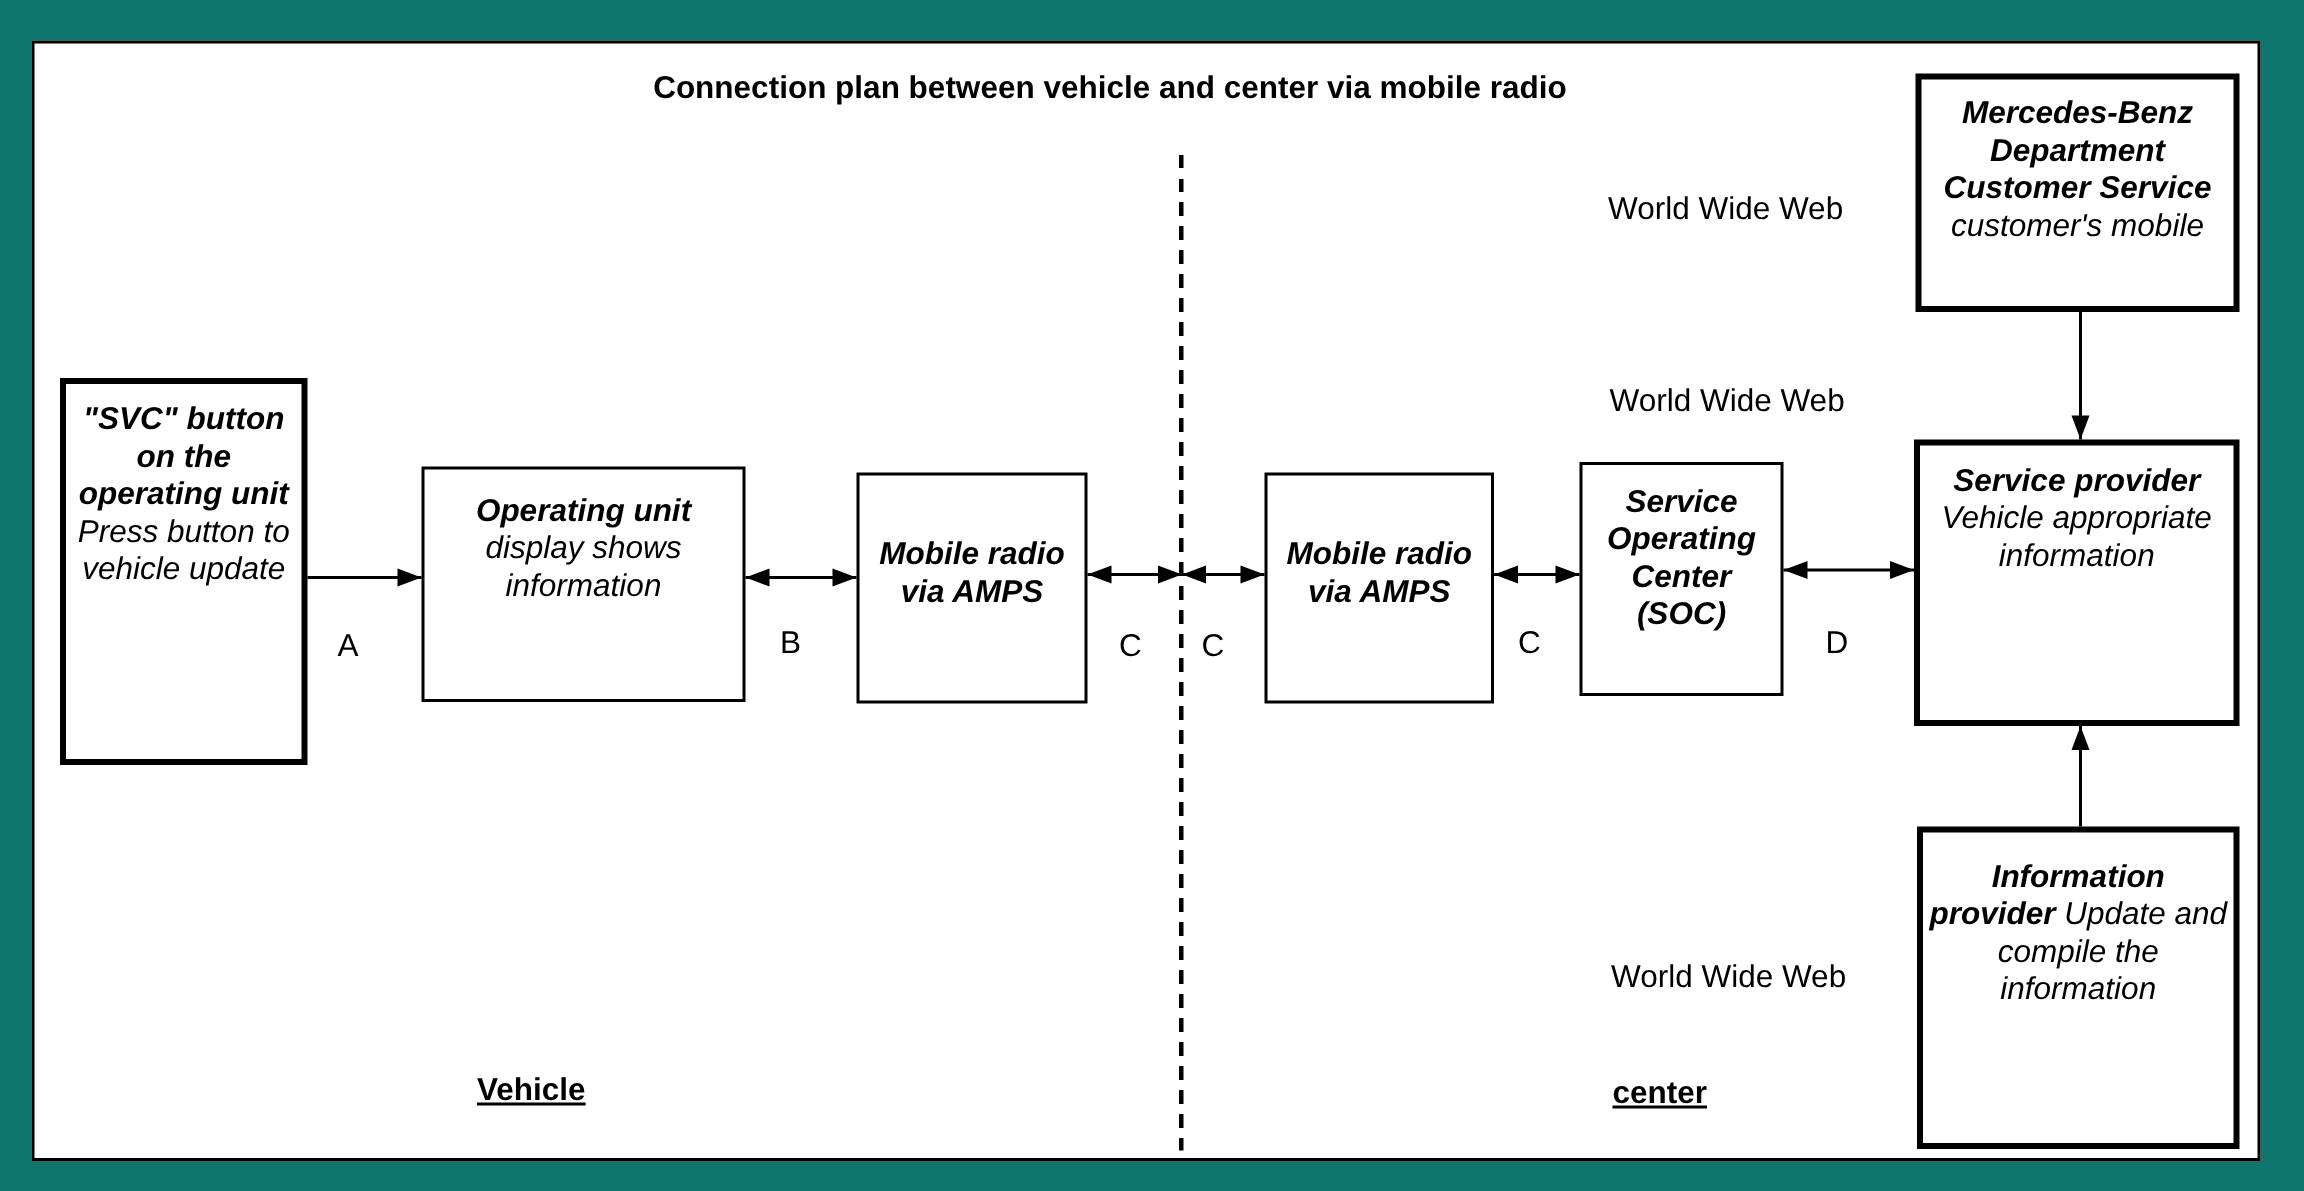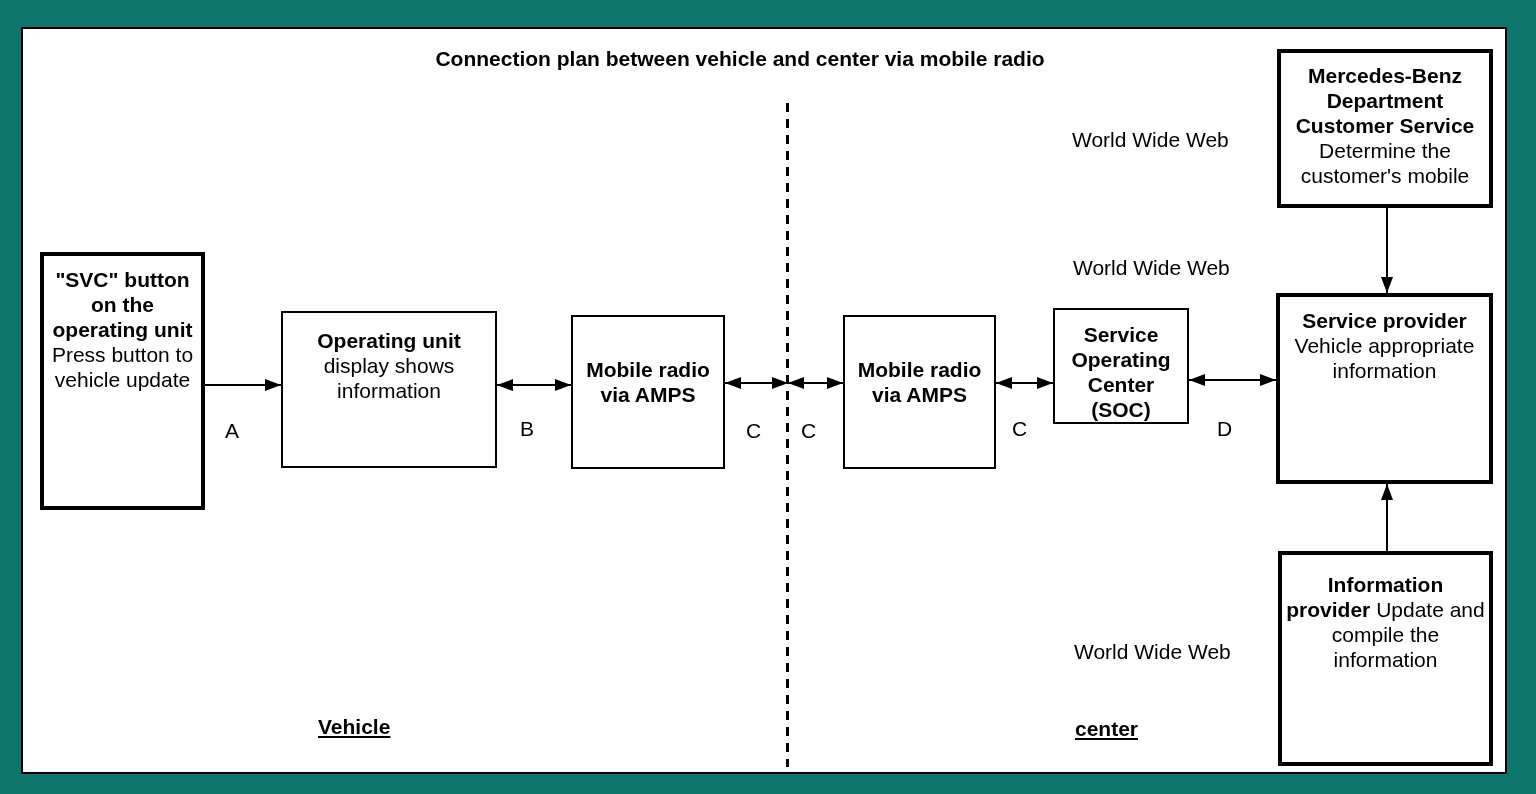--- a/index.html
+++ b/index.html
@@ -12,21 +12,21 @@
     overflow: hidden;
   }
   .stage { position: absolute; left: 0; top: 0; width: 1536px; height: 794px; background: #0f766e; }
   .frame { position: absolute; left: 21px; top: 27px; width: 1486px; height: 747px; border: 2px solid #000; background: #fff; }
   .title {
     position: absolute; left: 408px; top: 47px; width: 664px;
     font-size: 21px; font-weight: bold; text-align: center; white-space: nowrap;
   }
   .box {
     position: absolute; background: #fff; text-align: center;
-    font-size: 21px; line-height: 25px;
+    font-size: 21px; line-height: 25px; font-style: italic;
   }
   .box.thin  { border: 2px solid #000; }
   .box.thick { border: 4px solid #000; }
   .box .line { white-space: nowrap; }
   .b { font-weight: bold; }
   .lbl { position: absolute; font-size: 21px; line-height: 22px; white-space: nowrap; }
   .lbl.bold { font-weight: bold; text-decoration: underline; }
   .shaft-h { position: absolute; height: 2px; background: #000; }
   .shaft-v { position: absolute; width: 2px; background: #000; }
   .tri { position: absolute; width: 0; height: 0; }
@@ -36,21 +36,21 @@
   .tri.up    { border-left: 6px solid transparent; border-right: 6px solid transparent; border-bottom: 16px solid #000; }
   .dashed {
     position: absolute; width: 3px;
     background: repeating-linear-gradient(to bottom, #000 0px, #000 9px, transparent 9px, transparent 16px);
   }
   
   #box-svc      { left: 40px;   top: 252px; width: 165px; height: 258px; padding-top: 11px; }
   #box-opunit   { left: 281px;  top: 311px; width: 216px; height: 157px; padding-top: 15px; }
   #box-mrv      { left: 571px;  top: 315px; width: 154px; height: 154px; padding-top: 40px; }
   #box-mrc      { left: 843px;  top: 315px; width: 153px; height: 154px; padding-top: 40px; }
-  #box-soc      { left: 1053px; top: 308px; width: 136px; height: 116px; padding-top: 12px; }
+  #box-soc      { left: 1053px; top: 308px; width: 136px; height: 156px; padding-top: 12px; }
   #box-sp       { left: 1276px; top: 293px; width: 217px; height: 191px; padding-top: 11px; }
   #box-mb       { left: 1277px; top: 49px;  width: 216px; height: 159px; padding-top: 10px; }
   #box-ip       { left: 1278px; top: 551px; width: 215px; height: 215px; padding-top: 17px; }
 </style>
 </head>
 <body>
 
 <div class="stage">
 
   <div class="frame"></div>
@@ -93,21 +93,20 @@
   <div class="box thick" id="box-sp">
     <div class="line b">Service provider</div>
     <div class="line">Vehicle appropriate</div>
     <div class="line">information</div>
   </div>
 
   <div class="box thick" id="box-mb">
     <div class="line b">Mercedes-Benz</div>
     <div class="line b">Department</div>
     <div class="line b">Customer Service</div>
-    <div class="line">Determine the</div>
     <div class="line">customer's mobile</div>
   </div>
 
   <div class="box thick" id="box-ip">
     <div class="line b">Information</div>
     <div class="line"><span class="b">provider</span><span> Update and</span></div>
     <div class="line">compile the</div>
     <div class="line">information</div>
   </div>
 

